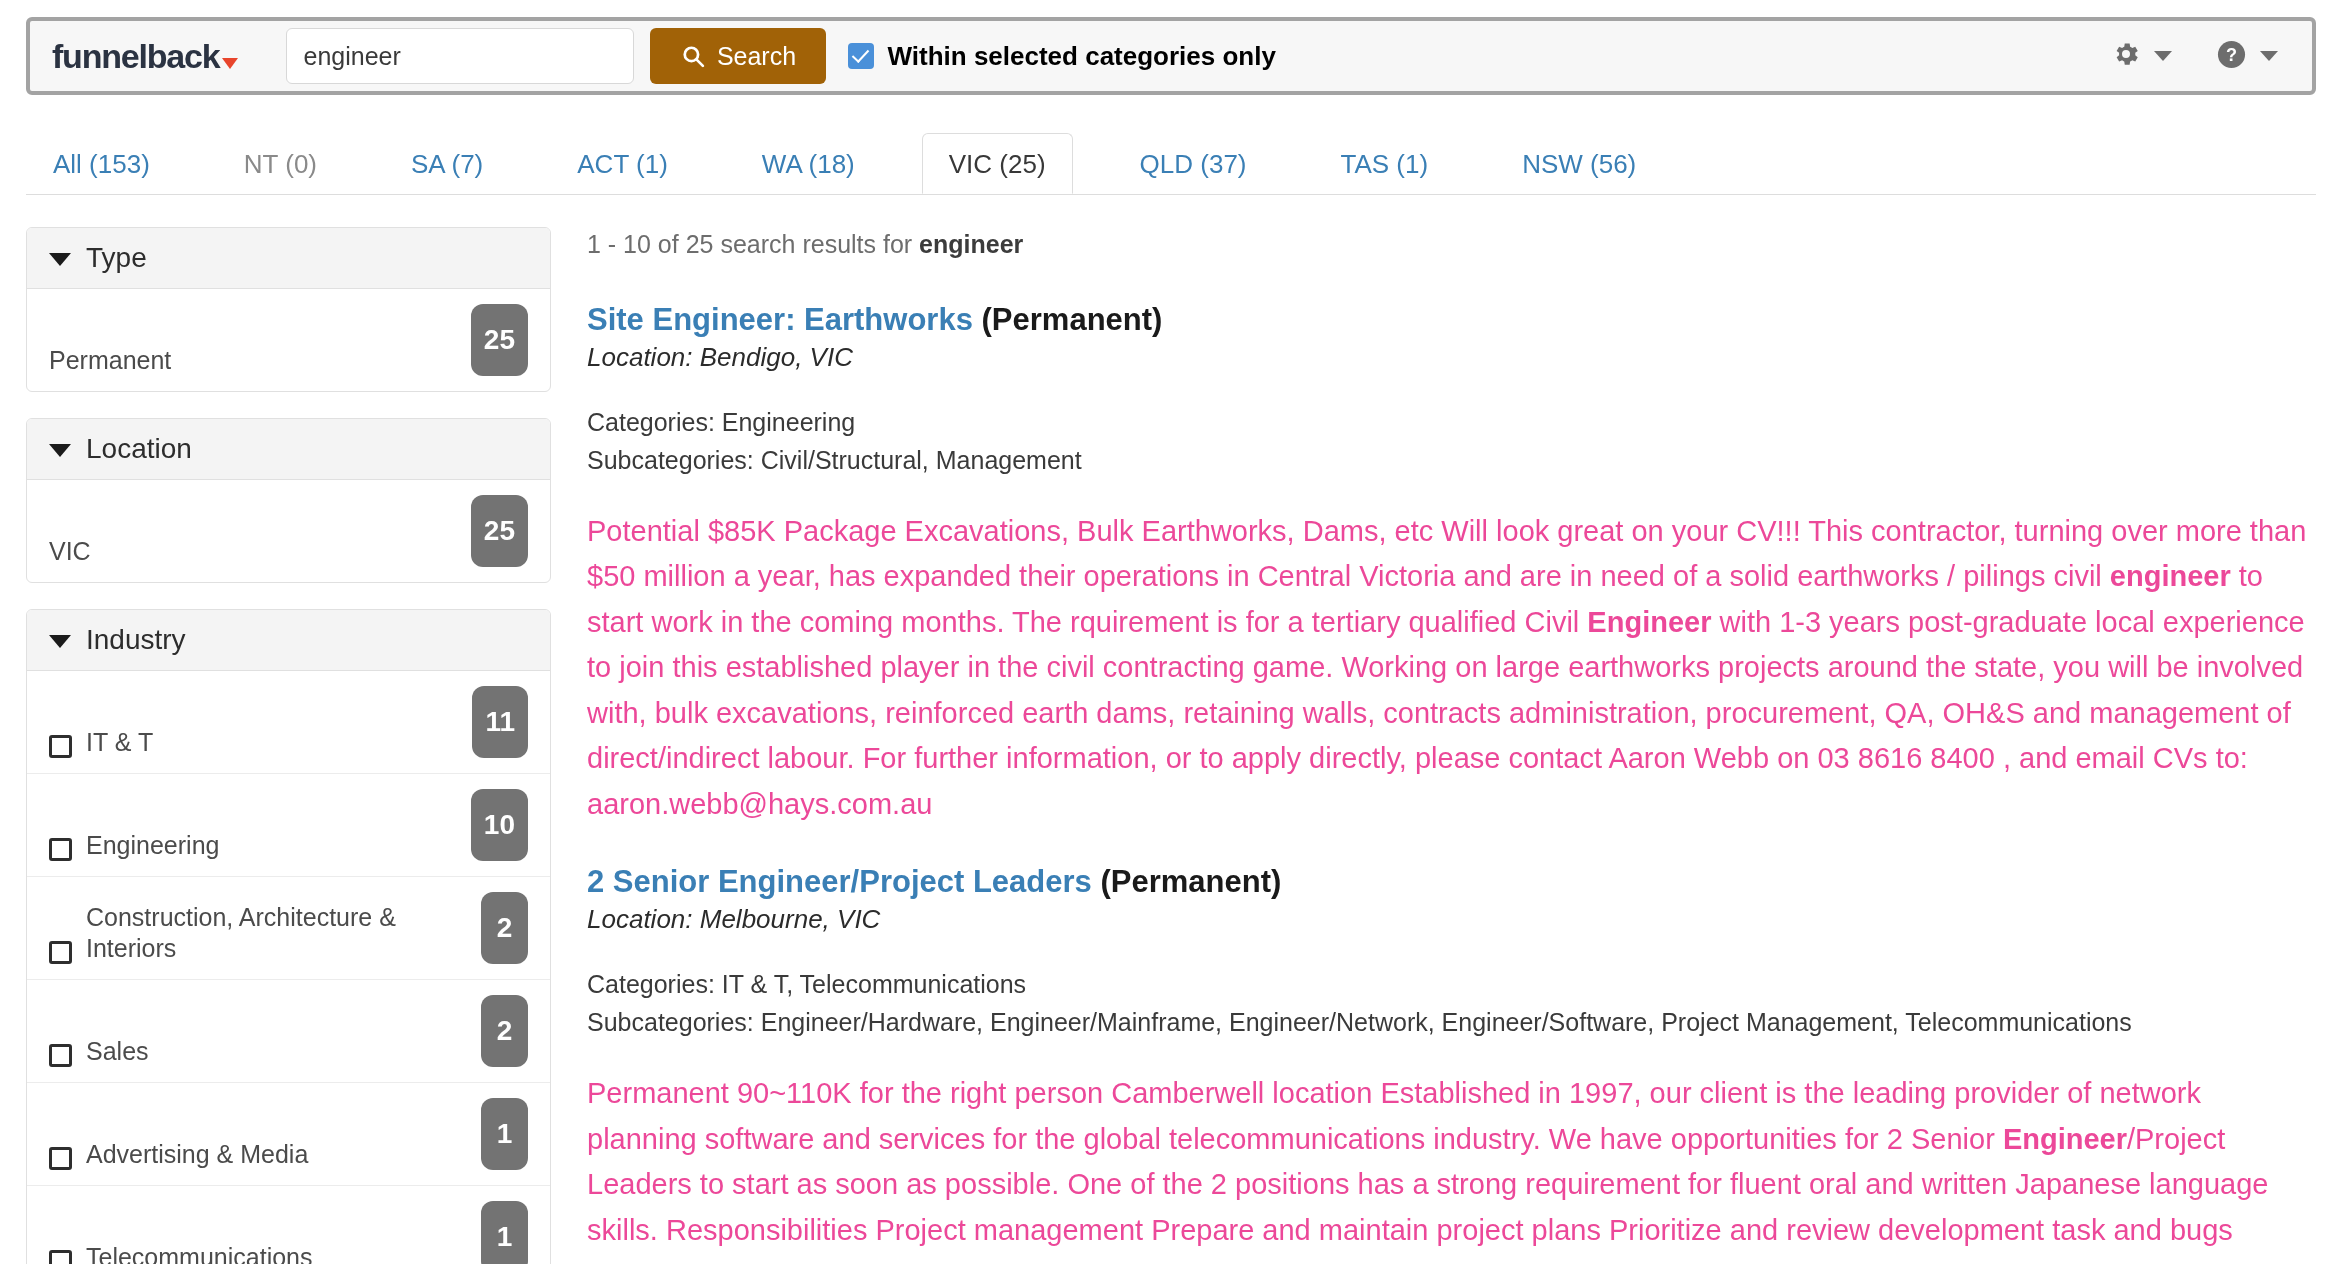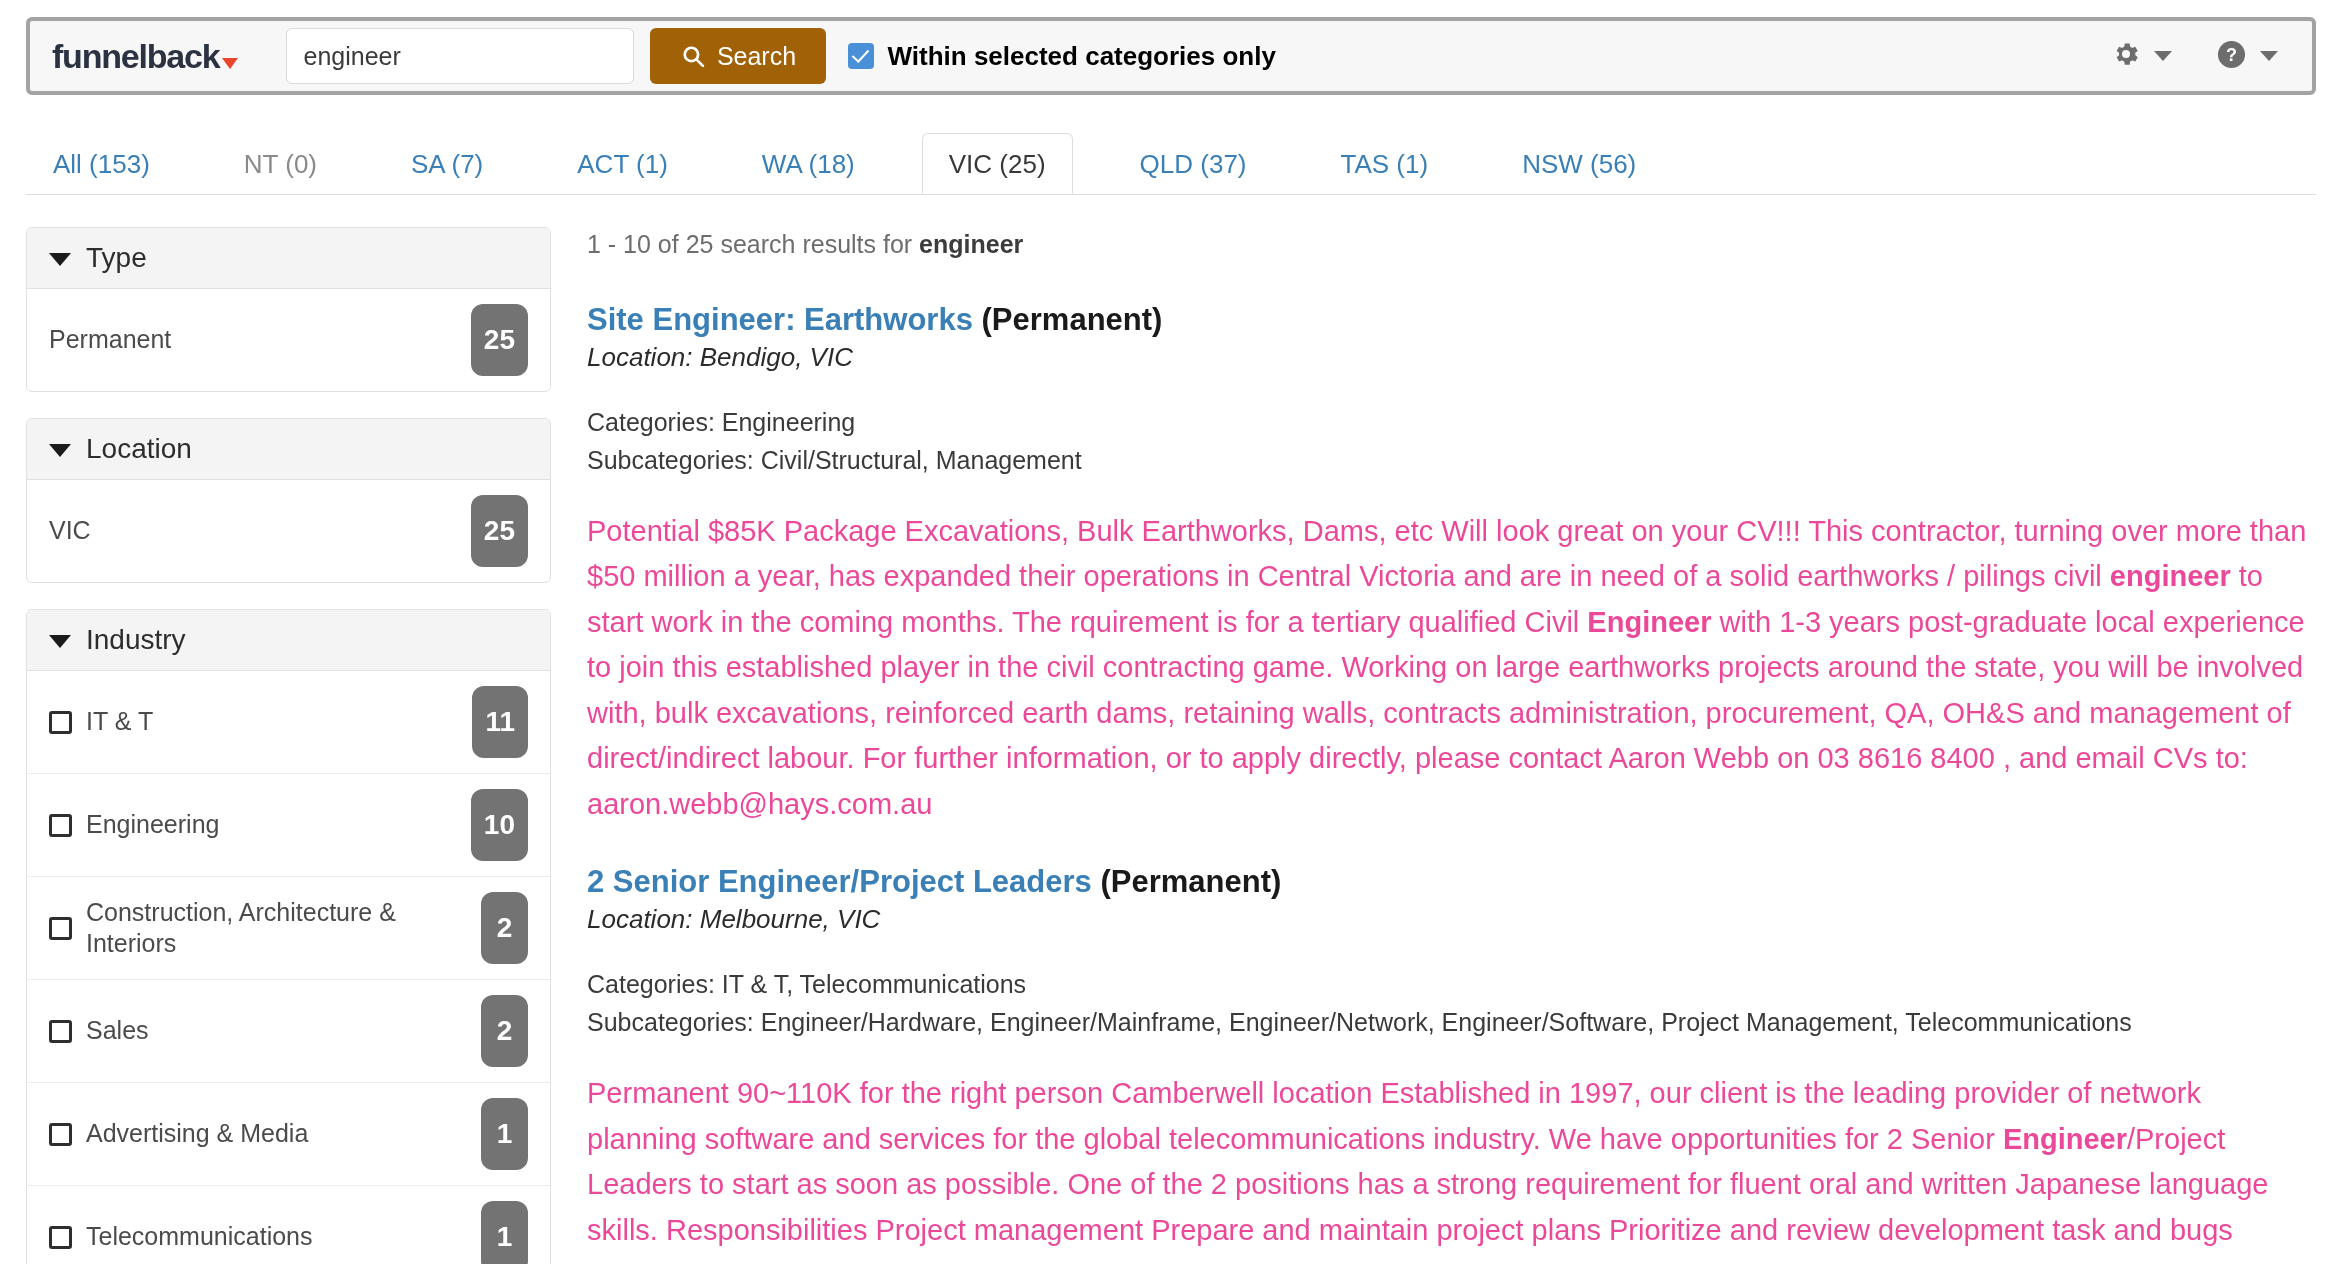--- a/index.html
+++ b/index.html
@@ -190,21 +190,21 @@
     border-top: 13px solid #1b1b1b;
     flex: none;
     margin-top: 3px;
   }
   .facet-title {
     font-size: 28px;
     color: #2d2d2d;
   }
   .facet-item {
     display: flex;
-    align-items: center;
+    align-items: flex-end;
     padding: 15px 22px;
     border-bottom: 1px solid #ececec;
     font-size: 25px;
     color: #4b4b4b;
     cursor: pointer;
     min-height: 72px;
   }
   .facet-item:last-child { border-bottom: none; }
   .cb-empty {
     width: 23px; height: 23px;

